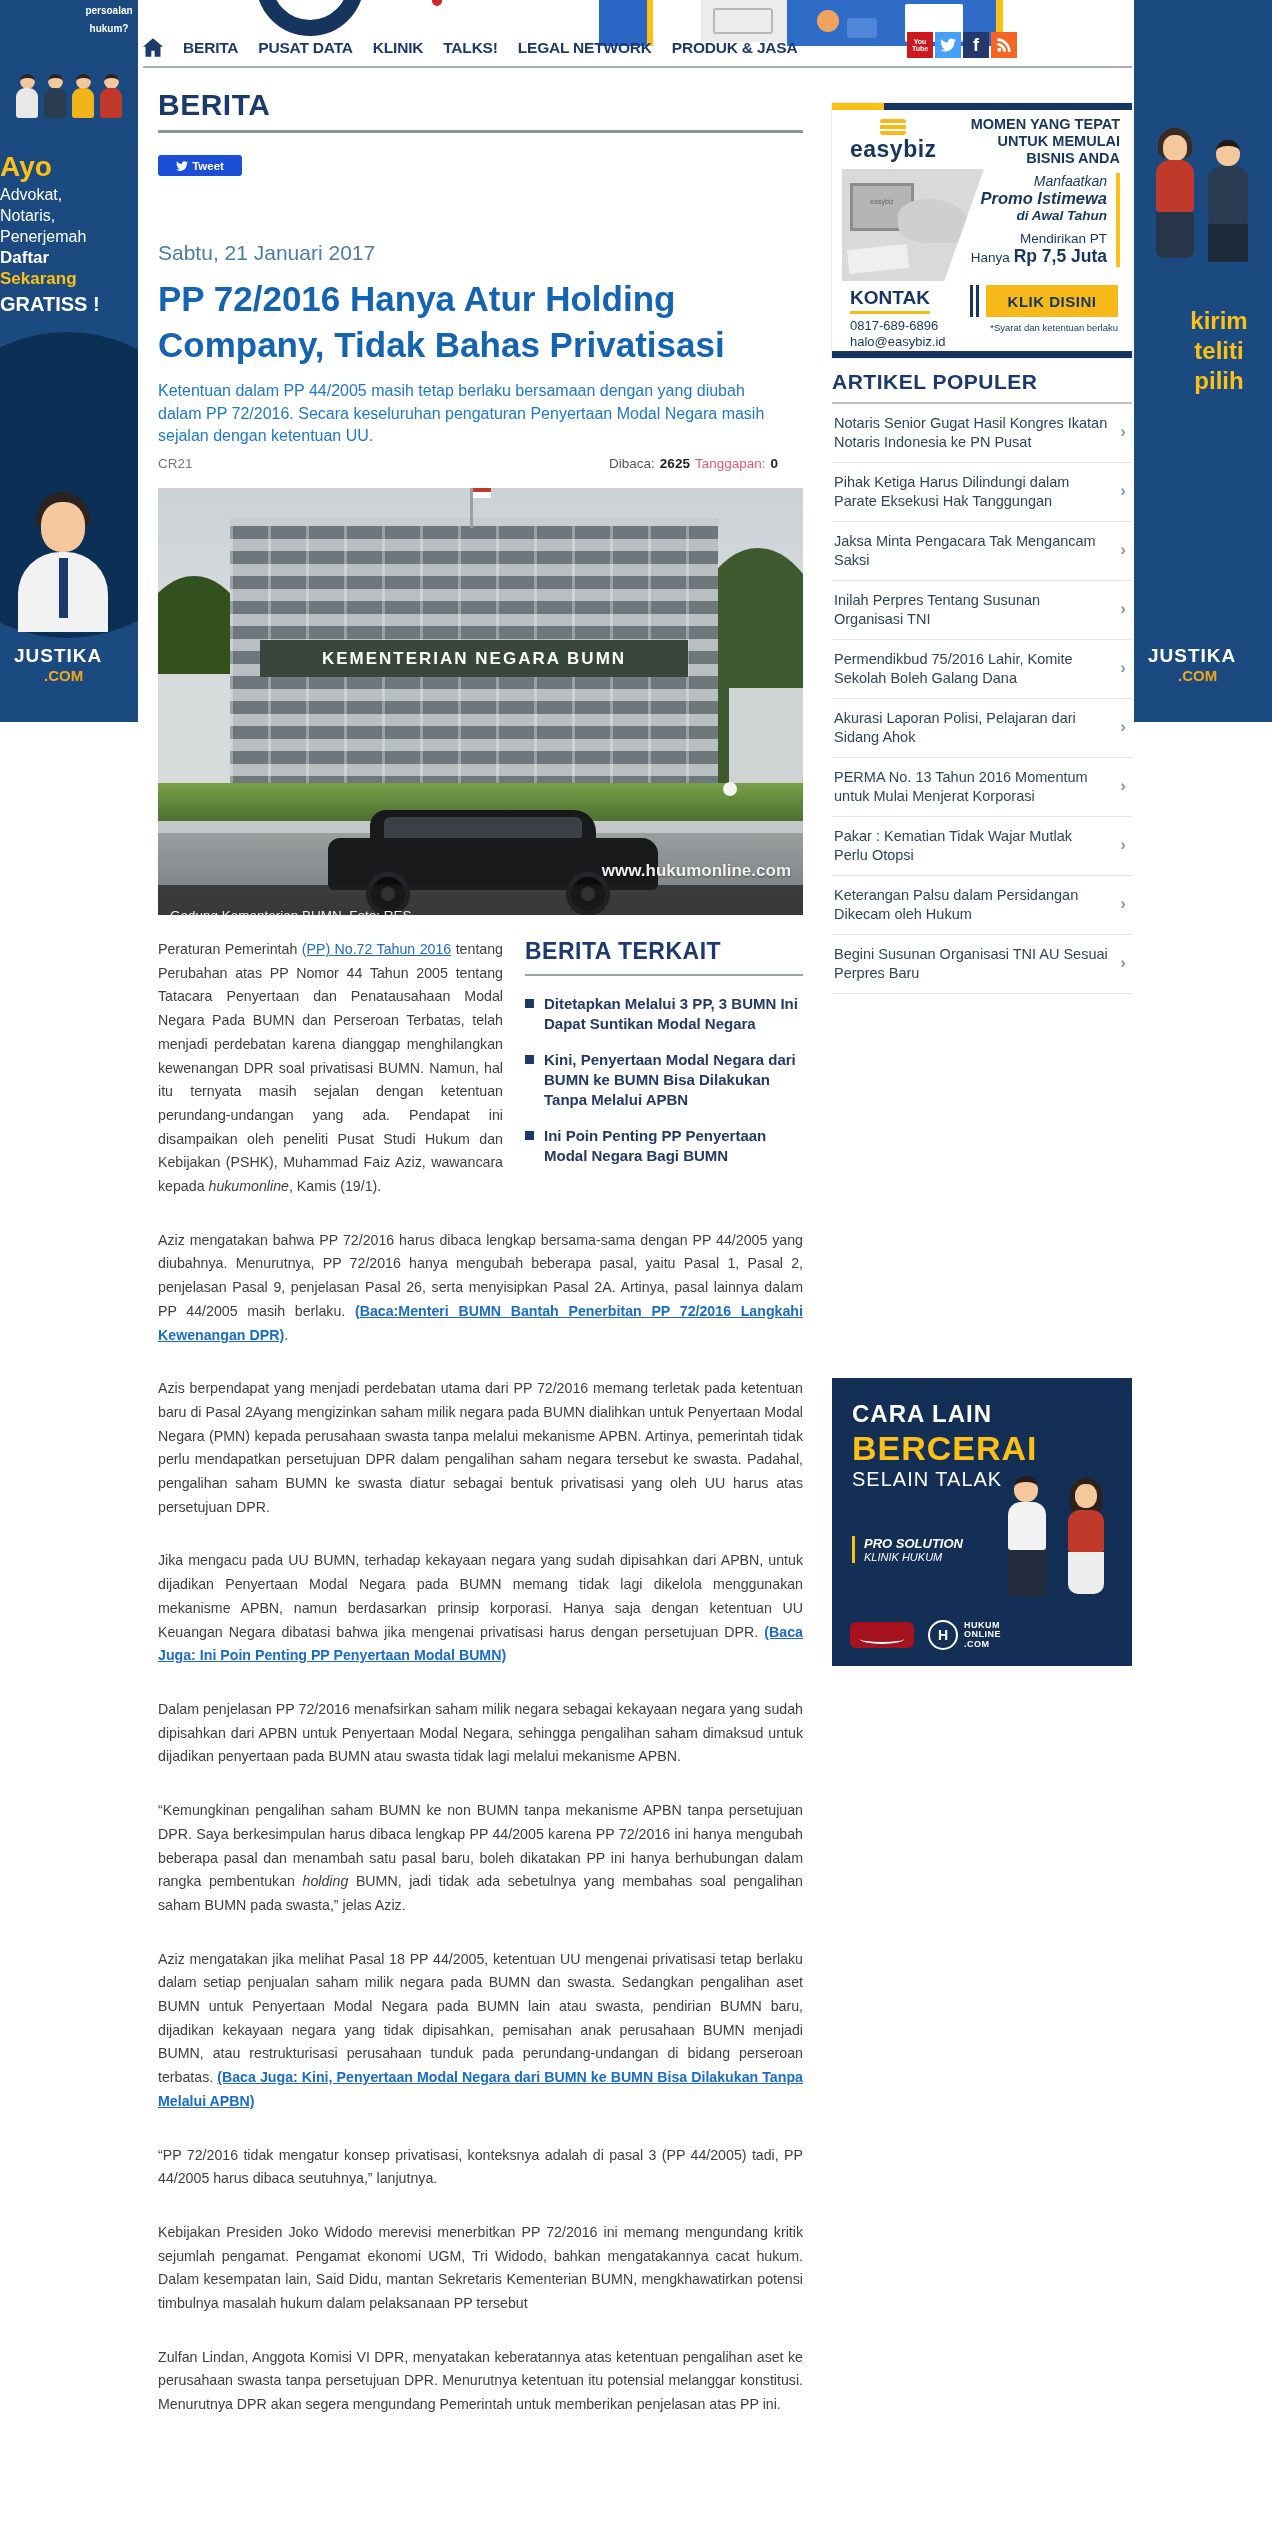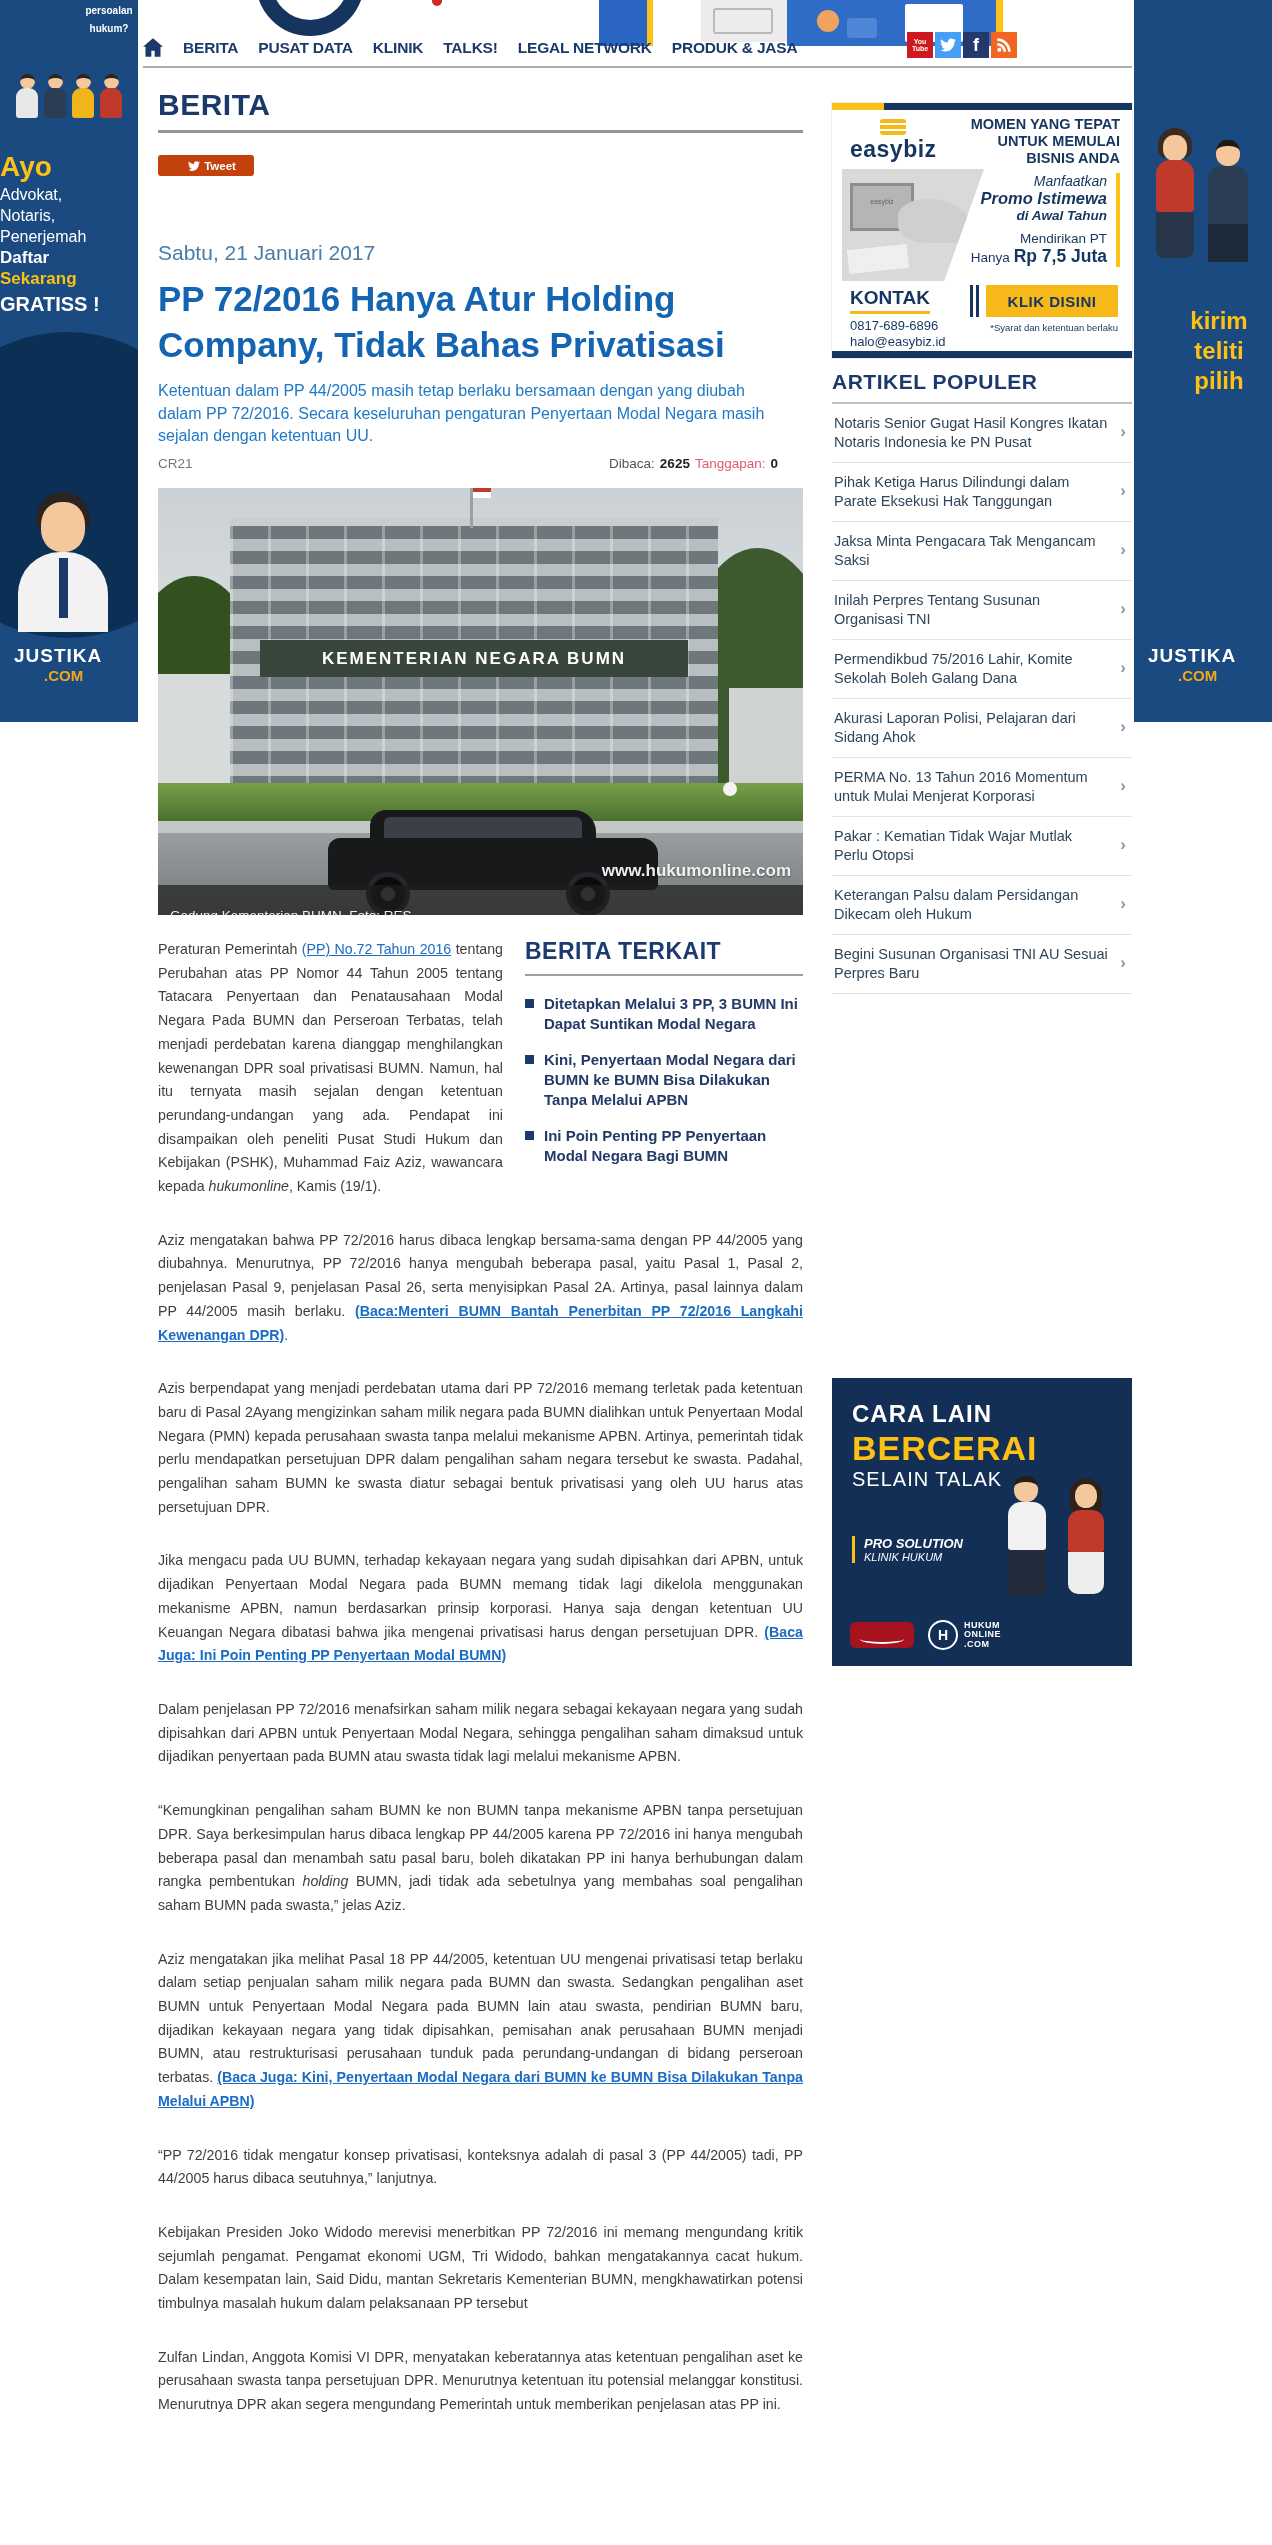--- a/index.html
+++ b/index.html
@@ -59,22 +59,22 @@
   #home-icon svg{display:block;}
   #nav-rule{left:143px;top:66px;width:989px;height:2px;background:#a9aeb4;}
   #social{left:907px;top:32px;display:flex;gap:2px;}
   .soc{width:26px;height:26px;display:flex;align-items:center;justify-content:center;cursor:pointer;}
   .soc.yt{background:#cc181e;flex-direction:column;color:#fff;font-size:7px;font-weight:bold;line-height:7px;text-align:center;}
   .soc.tw{background:#459ff5;} .soc.fb{background:#24386b;color:#fff;font-weight:bold;font-size:18px;} .soc.rss{background:#f26522;}
 
   
   #section-title{left:158px;top:88px;font-size:30px;font-weight:bold;color:#1b3a6b;letter-spacing:0.5px;}
   #section-rule{left:158px;top:130px;width:645px;height:3px;background:#8f969c;}
-  #tweet-btn{left:158px;top:155px;width:84px;height:21px;background:#c2410c;border-radius:3px;color:#fff;
-             font-size:11.5px;font-weight:bold;display:flex;align-items:center;justify-content:center;gap:4px;cursor:pointer;padding-left:12px;}
+  #tweet-btn{left:158px;top:155px;width:84px;height:21px;background:#1d4ed8;border-radius:3px;color:#fff;
+             font-size:11.5px;font-weight:bold;display:flex;align-items:center;justify-content:center;gap:4px;cursor:pointer;}
   #article-date{left:158px;top:241px;font-size:21px;color:#4a7da6;}
   #article-title{left:158px;top:276px;width:580px;font-size:35px;line-height:46px;font-weight:bold;color:#1464b2;}
   #article-subtitle{left:158px;top:380px;width:612px;font-size:16px;line-height:22.5px;color:#2079c8;}
   #meta-row{left:158px;top:456px;width:620px;display:flex;justify-content:space-between;font-size:13.5px;}
   #meta-author{color:#777;}
   .meta-r{display:flex;gap:5px;}
   .meta-lbl{color:#555;} .meta-num{color:#222;font-weight:bold;} .meta-red{color:#e05a6e;}
 
   
   #photo{left:158px;top:488px;width:645px;height:427px;overflow:hidden;

